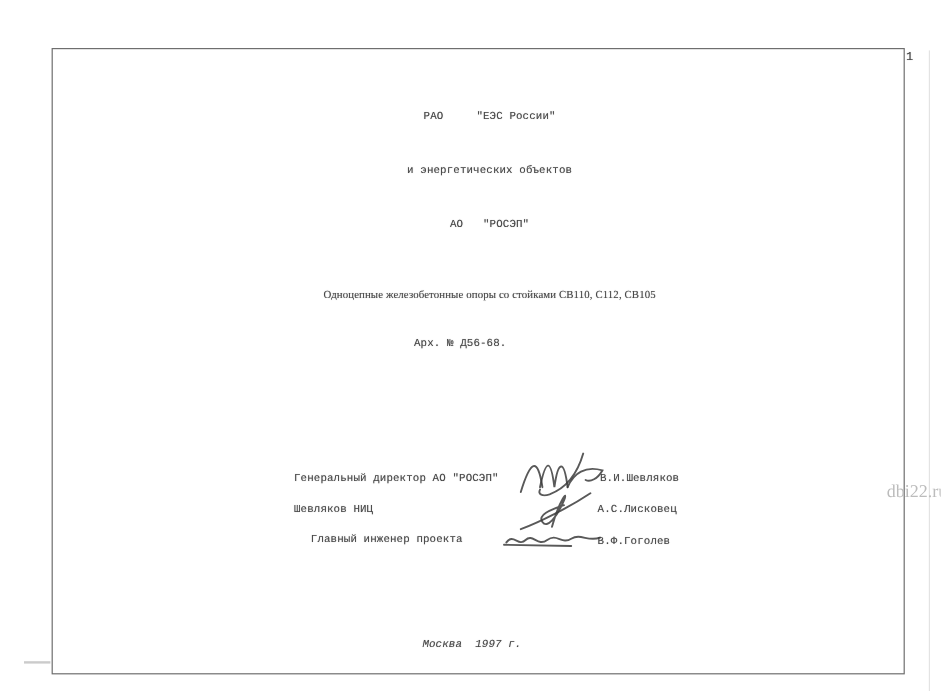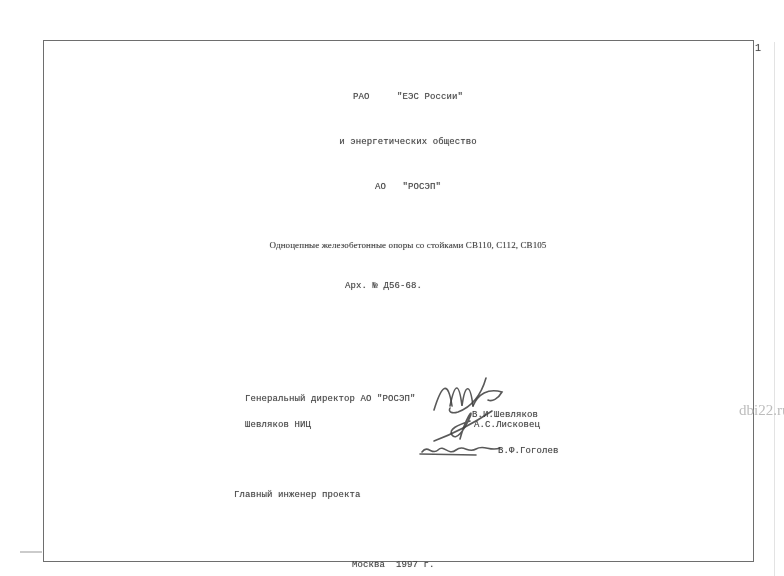--- a/index.html
+++ b/index.html
@@ -14,26 +14,26 @@
   }
   .txt{
     position:absolute;white-space:pre;font-size:9px;line-height:14px;
     letter-spacing:.1px;color:#484848;
     text-shadow:0 0 .7px rgba(70,70,70,.5);
   }
   .center{text-align:center;}
   .header-block{left:234px;top:60px;width:348px;line-height:15px;}
   .title-block{left:234px;top:210px;width:348px;line-height:14px;font-family:Liberation Serif, serif;}
   .archive-line{left:345px;top:279px;}
-  .footer-line{left:352px;top:558px;}
+  .footer-line{left:352px;top:530px;font-style:italic;}
   .sig-pos1{left:245px;top:392px;}
-  .sig-name1{left:472px;top:392px;margin-top:16px;}
+  .sig-name1{left:500px;top:392px;}
   .sig-pos2{left:245px;top:418px;}
-  .sig-name2{left:474px;top:418px;}
-  .sig-pos3{left:234px;top:443px;margin-top:45px;}
+  .sig-name2{left:498px;top:418px;}
+  .sig-pos3{left:259px;top:443px;}
   .sig-name3{left:498px;top:444px;text-align:center;}
   .page-num{left:755px;top:42px;font-size:10px;}
   .watermark{
     position:absolute;left:739px;top:402px;
     font-family:Liberation Serif, serif;
     font-size:15px;color:#bcbcbc;white-space:pre;text-align:center;
   }
   .page-edge{position:absolute;left:774px;top:42px;width:1px;height:534px;background:#e3e3e3;}
   .artifact-dash{position:absolute;left:20px;top:551px;width:22px;height:2px;background:#a9a9a9;opacity:.6;}
   .sig-svg{position:absolute;}
@@ -46,21 +46,21 @@
 
   <div class="frame"></div>
 
   <div class="txt page-num">1</div>
   <div class="page-edge"></div>
   <div class="watermark">dbi22.ru</div>
   <div class="artifact-dash"></div>
 
   <div class="txt center header-block">
     <div>РАО     "ЕЭС России"</div>
-    <div>и энергетических общество</div>
+    <div>и энергетических объектов</div>
     <div>АО   "РОСЭП"</div>
   </div>
 
   <div class="txt center title-block">
     <div>Одноцепные железобетонные опоры со стойками СВ110, С112, СВ105</div>
   </div>
 
   <div class="txt archive-line">Арх. № Д56-68.</div>
 
   <div class="txt sig-pos1">Генеральный директор АО "РОСЭП"</div>

